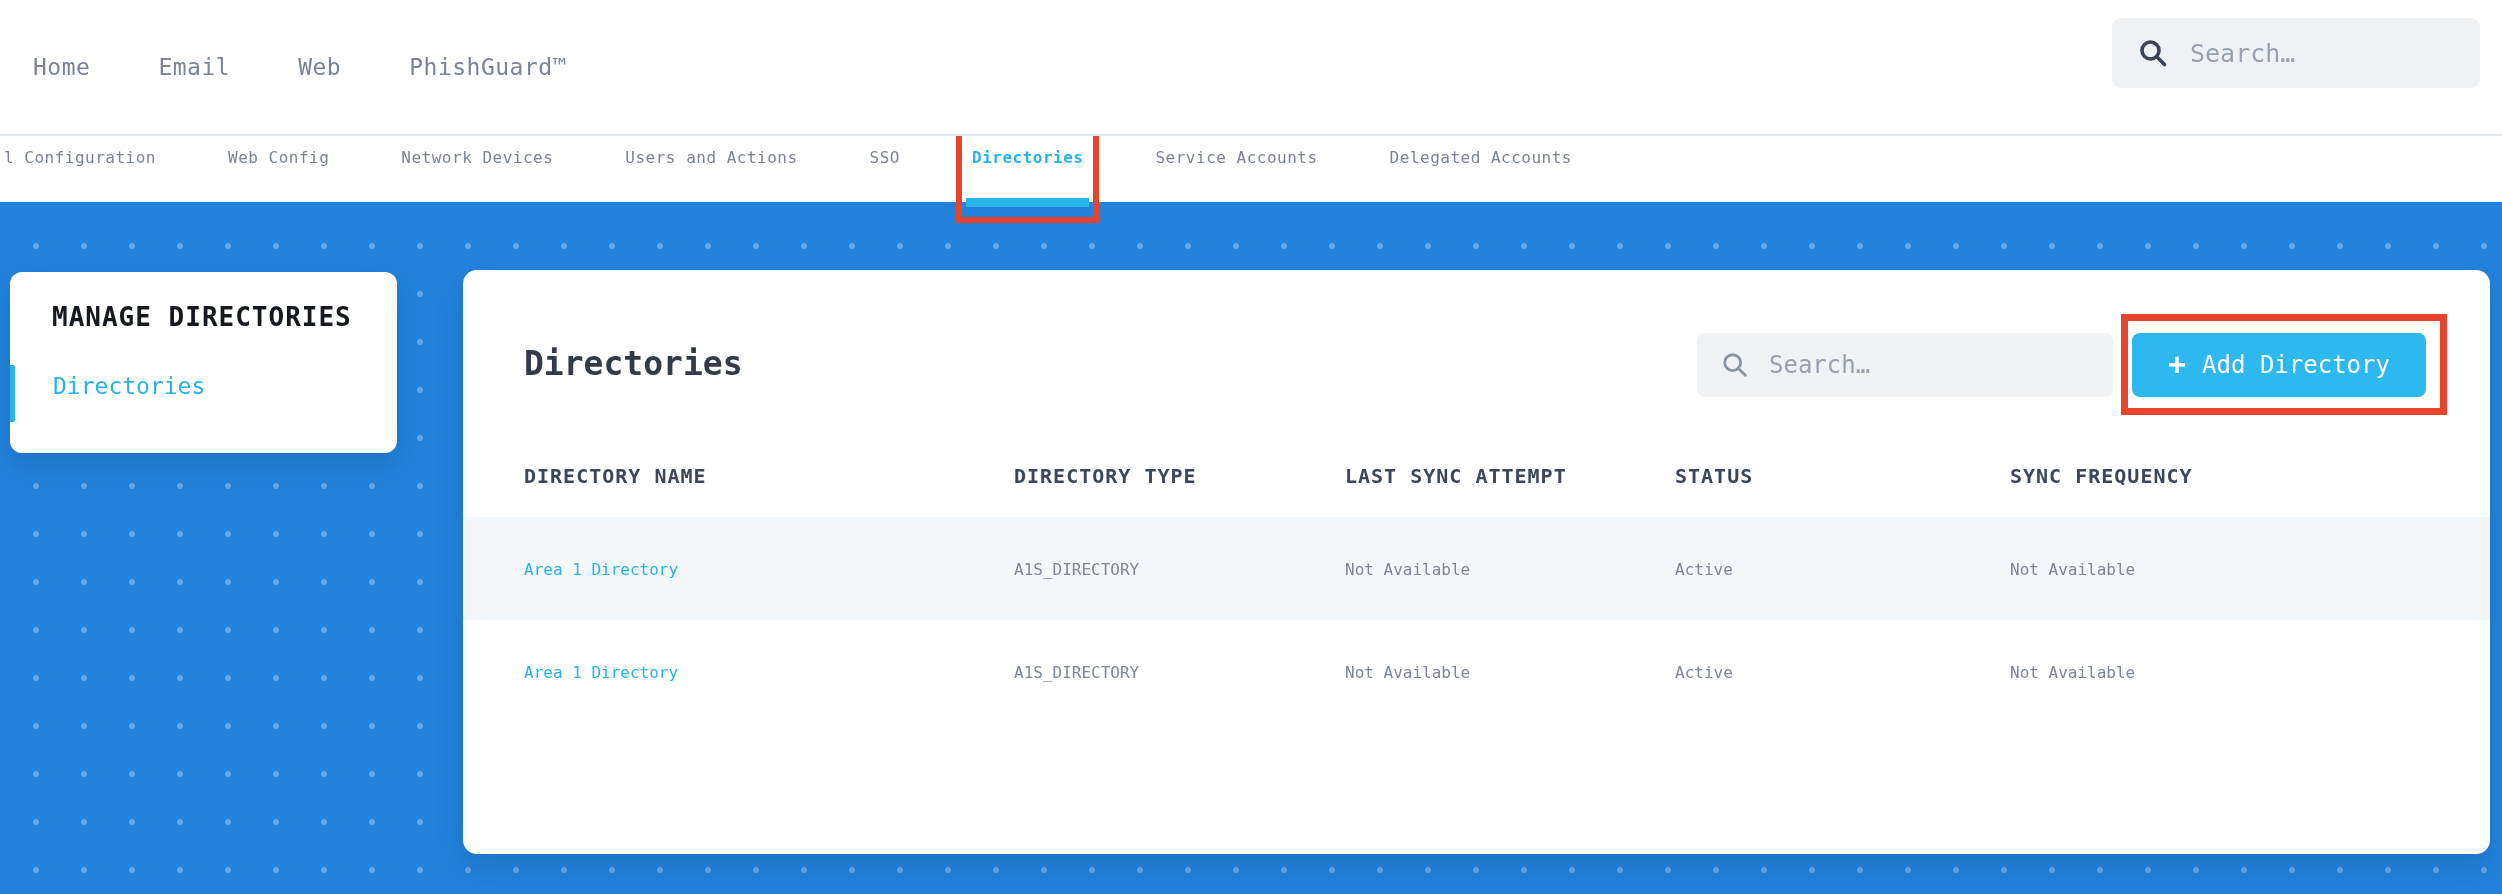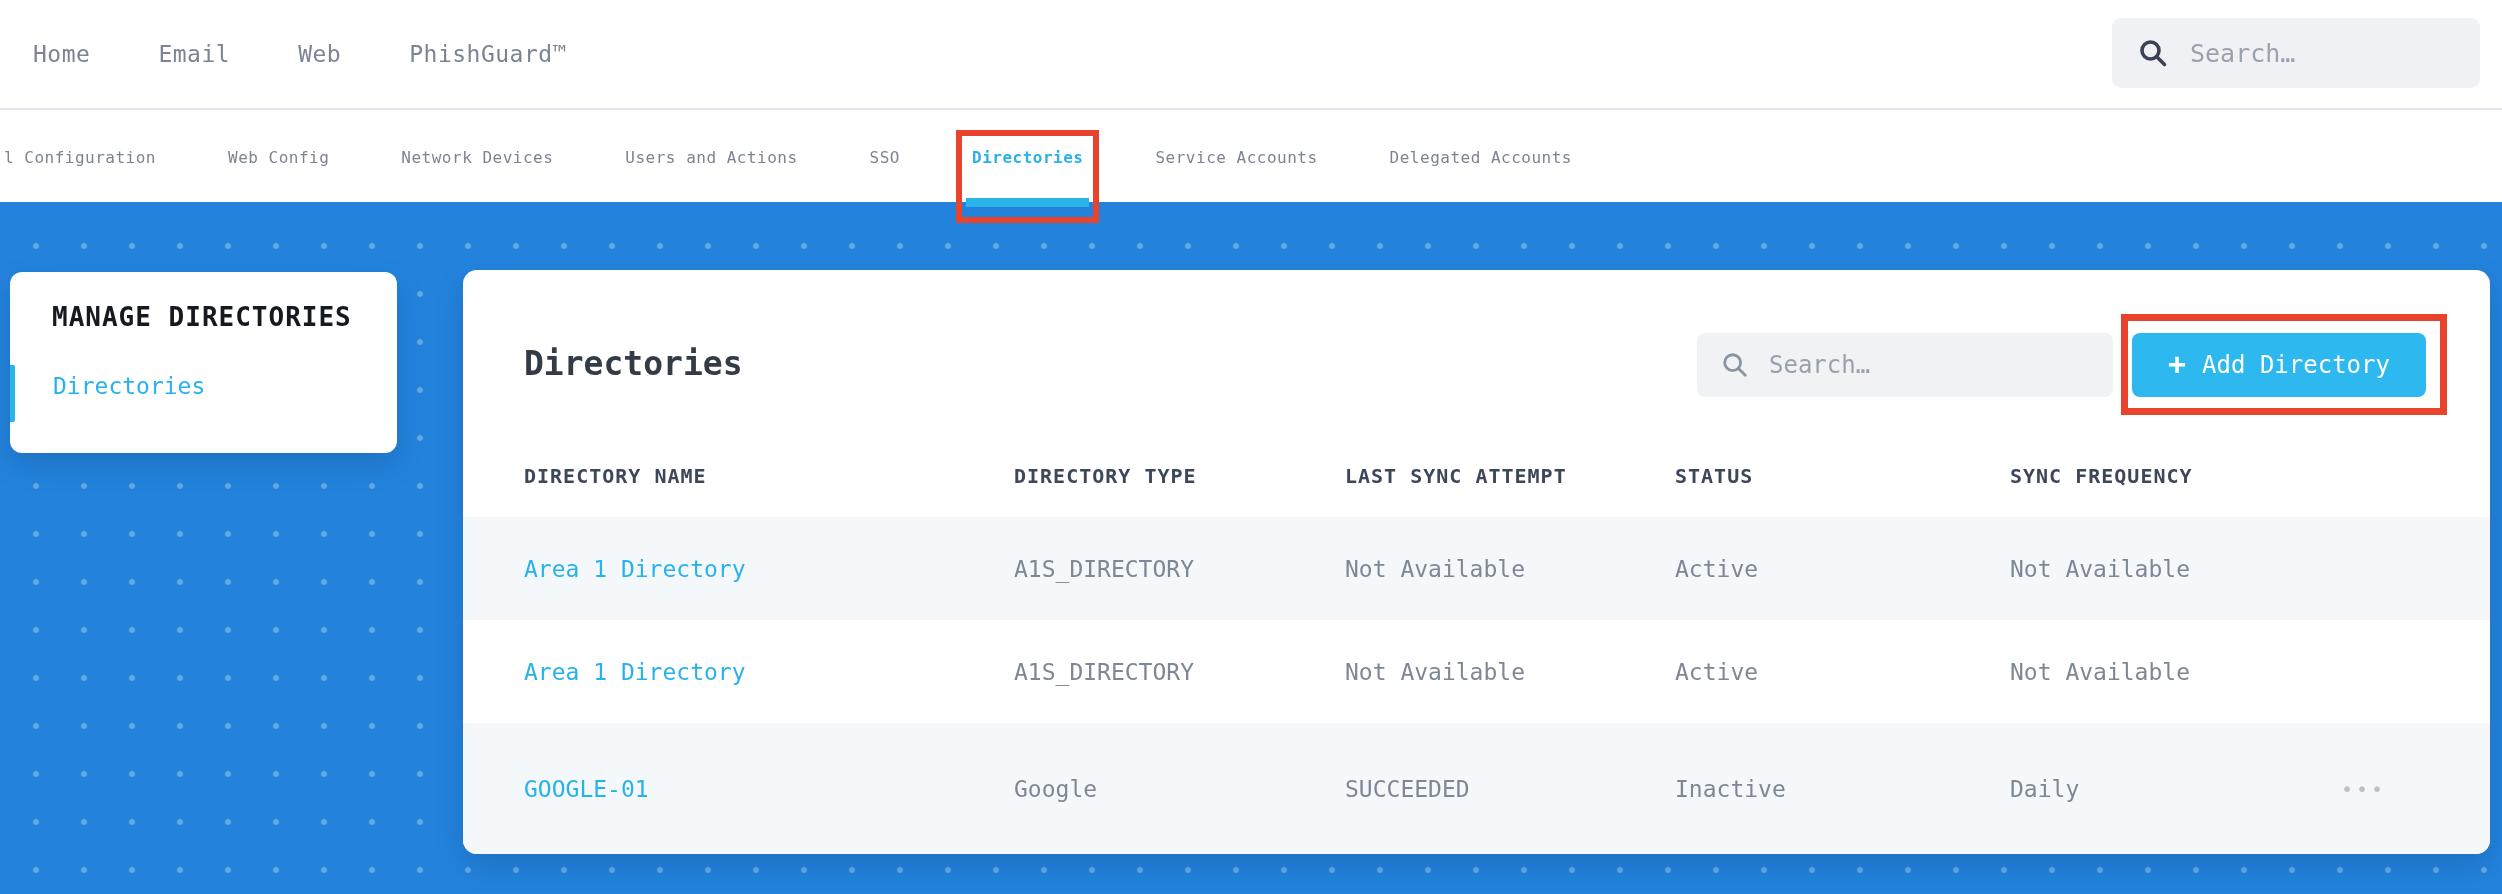--- a/index.html
+++ b/index.html
@@ -5,21 +5,21 @@
   * { margin:0; padding:0; box-sizing:border-box; }
   html,body { width:2502px; height:894px; overflow:hidden; }
   body {
     font-family:"DejaVu Sans Mono","Liberation Mono",monospace;
     background:#ffffff;
   }
   .screen { position:relative; width:2502px; height:894px; }
 
   
   .topbar {
-    position:absolute; left:0; top:0; width:2502px; height:110px;
+    position:absolute; left:0; top:0; width:2502px; height:136px;
     background:#ffffff; border-bottom:2px solid #e2e7ee;
     display:flex; align-items:center; padding-left:33px; gap:68px; z-index:6;
   }
   .topbar .nav-item {
     font-size:23px; color:#7c8493; letter-spacing:.5px; cursor:pointer; white-space:nowrap;
   }
   .top-search {
     position:absolute; left:2112px; top:18px; width:368px; height:70px;
     background:#f0f1f4; border-radius:9px; display:flex; align-items:center; padding-left:26px; gap:22px;
   }
@@ -90,21 +90,21 @@
   .add-btn .plus { font-size:30px; font-weight:bold; line-height:1; position:relative; top:-1px; }
   .annotation.btn-box { left:1658px; top:44px; width:326px; height:101px; border-width:7px; }
 
   
   .thead { position:absolute; left:0; top:180px; width:1926px; height:67px; }
   .th {
     position:absolute; top:14px; font-size:20px; font-weight:bold; color:#3e4759; letter-spacing:1px; white-space:nowrap;
   }
   .row { position:absolute; left:0; width:2027px; height:103px; }
   .row.alt { background:#f5f8fa; }
-  .row .cell { position:absolute; top:50%; transform:translateY(-50%); font-size:23px; color:#7e8795; white-space:nowrap; }
+  .row .cell { position:absolute; top:50%; transform:translateY(-50%); font-size:16px; color:#7e8795; white-space:nowrap; }
   .row .cell.link { color:#27b2ea; cursor:pointer; }
   .c0 { left:61px; } .c1 { left:551px; } .c2 { left:882px; } .c3 { left:1212px; } .c4 { left:1547px; }
   .row-menu {
     position:absolute; left:1878px; top:50%; transform:translateY(-50%);
     font-size:20px; letter-spacing:3px; color:#bcc2cb; cursor:pointer;
   }
 </style>
 </head>
 <body>
 
@@ -181,24 +181,16 @@
       </div>
 
       <div class="row" style="top:350px;">
         <span class="cell link c0">Area 1 Directory</span>
         <span class="cell c1">A1S_DIRECTORY</span>
         <span class="cell c2">Not Available</span>
         <span class="cell c3">Active</span>
         <span class="cell c4">Not Available</span>
       </div>
 
-      <div class="row alt" style="top:453px; height:131px;">
-        <span class="cell link c0">GOOGLE-01</span>
-        <span class="cell c1">Google</span>
-        <span class="cell c2">SUCCEEDED</span>
-        <span class="cell c3">Inactive</span>
-        <span class="cell c4">Daily</span>
-        <span class="row-menu">•••</span>
-      </div>
     </div>
 
   </div>
 </div>
 
 </body></html>

